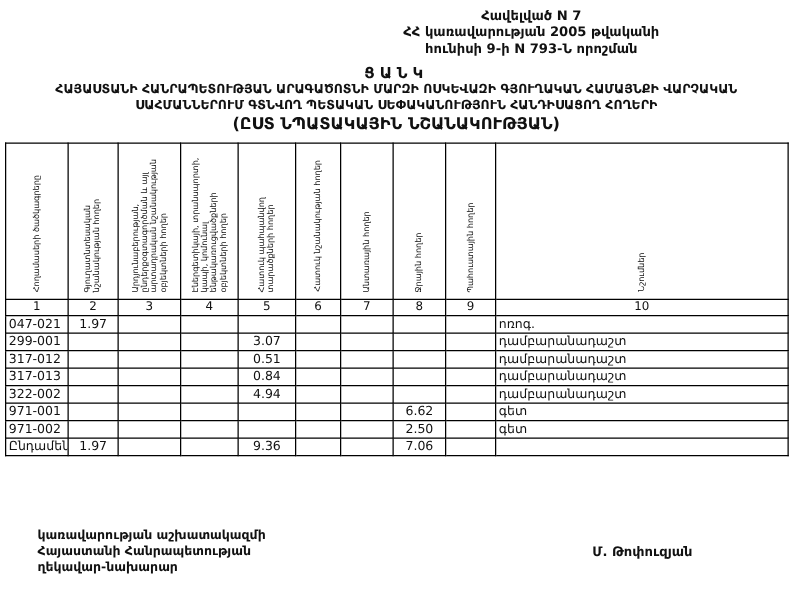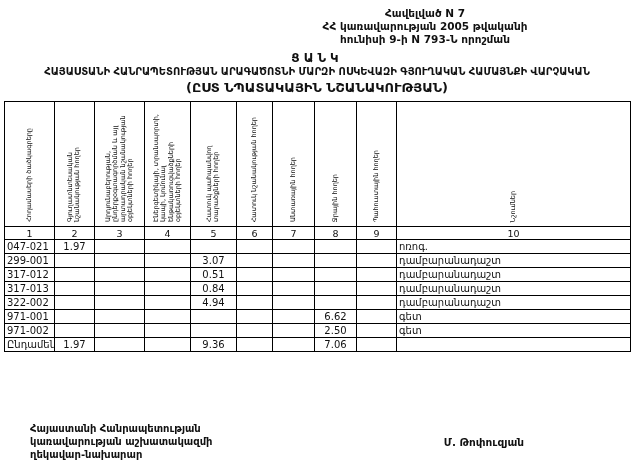--- a/index.html
+++ b/index.html
@@ -70,39 +70,40 @@
     align-items:center;
   }
   .footer .left{
     margin-left:30px;
     font-weight:bold;
     font-size:10px;
     line-height:1.3;
   }
   .footer .sig{
     margin-left:auto;
-    margin-right:110px;
+    margin-right:80px;
     font-weight:bold;
     font-size:10.5px;
   }
 </style>
 </head>
 <body>
 
 <div class="page">
 
   <div class="appendix">
     <div>Հավելված N 7</div>
     <div>ՀՀ կառավարության 2005 թվականի</div>
     <div>հունիսի 9-ի N 793-Ն որոշման</div>
   </div>
 
   <div class="title">
     <div class="cap">ՑԱՆԿ</div>
     <div class="t1">ՀԱՅԱՍՏԱՆԻ ՀԱՆՐԱՊԵՏՈՒԹՅԱՆ ԱՐԱԳԱԾՈՏՆԻ ՄԱՐԶԻ ՈՍԿԵՎԱԶԻ ԳՅՈՒՂԱԿԱՆ ՀԱՄԱՅՆՔԻ ՎԱՐՉԱԿԱՆ</div>
+    <div class="t2">ՍԱՀՄԱՆՆԵՐՈՒՄ ԳՏՆՎՈՂ ՊԵՏԱԿԱՆ ՍԵՓԱԿԱՆՈՒԹՅՈՒՆ ՀԱՆԴԻՍԱՑՈՂ ՀՈՂԵՐԻ</div>
     <div class="t3">(ԸՍՏ ՆՊԱՏԱԿԱՅԻՆ ՆՇԱՆԱԿՈՒԹՅԱՆ)</div>
   </div>
 
   <table>
     <colgroup>
       <col style="width:50px">
         <col style="width:40px">
         <col style="width:50px">
       <col style="width:46px">
         <col style="width:46px">
@@ -242,20 +243,20 @@
       <td class="c-num"></td>
       <td class="c-num">7.06</td>
       <td class="c-num"></td>
       <td class="c-note"></td>
     </tr>
   </tbody>
     </table>
 
   <div class="footer">
     <div class="left">
+      <div>կառավարության աշխատակազմի</div>
       <div>Հայաստանի Հանրապետության</div>
-      <div>կառավարության աշխատակազմի</div>
       <div>ղեկավար-նախարար</div>
     </div>
     <div class="sig">Մ. Թոփուզյան</div>
   </div>
 
 </div>
 
 </body></html>

